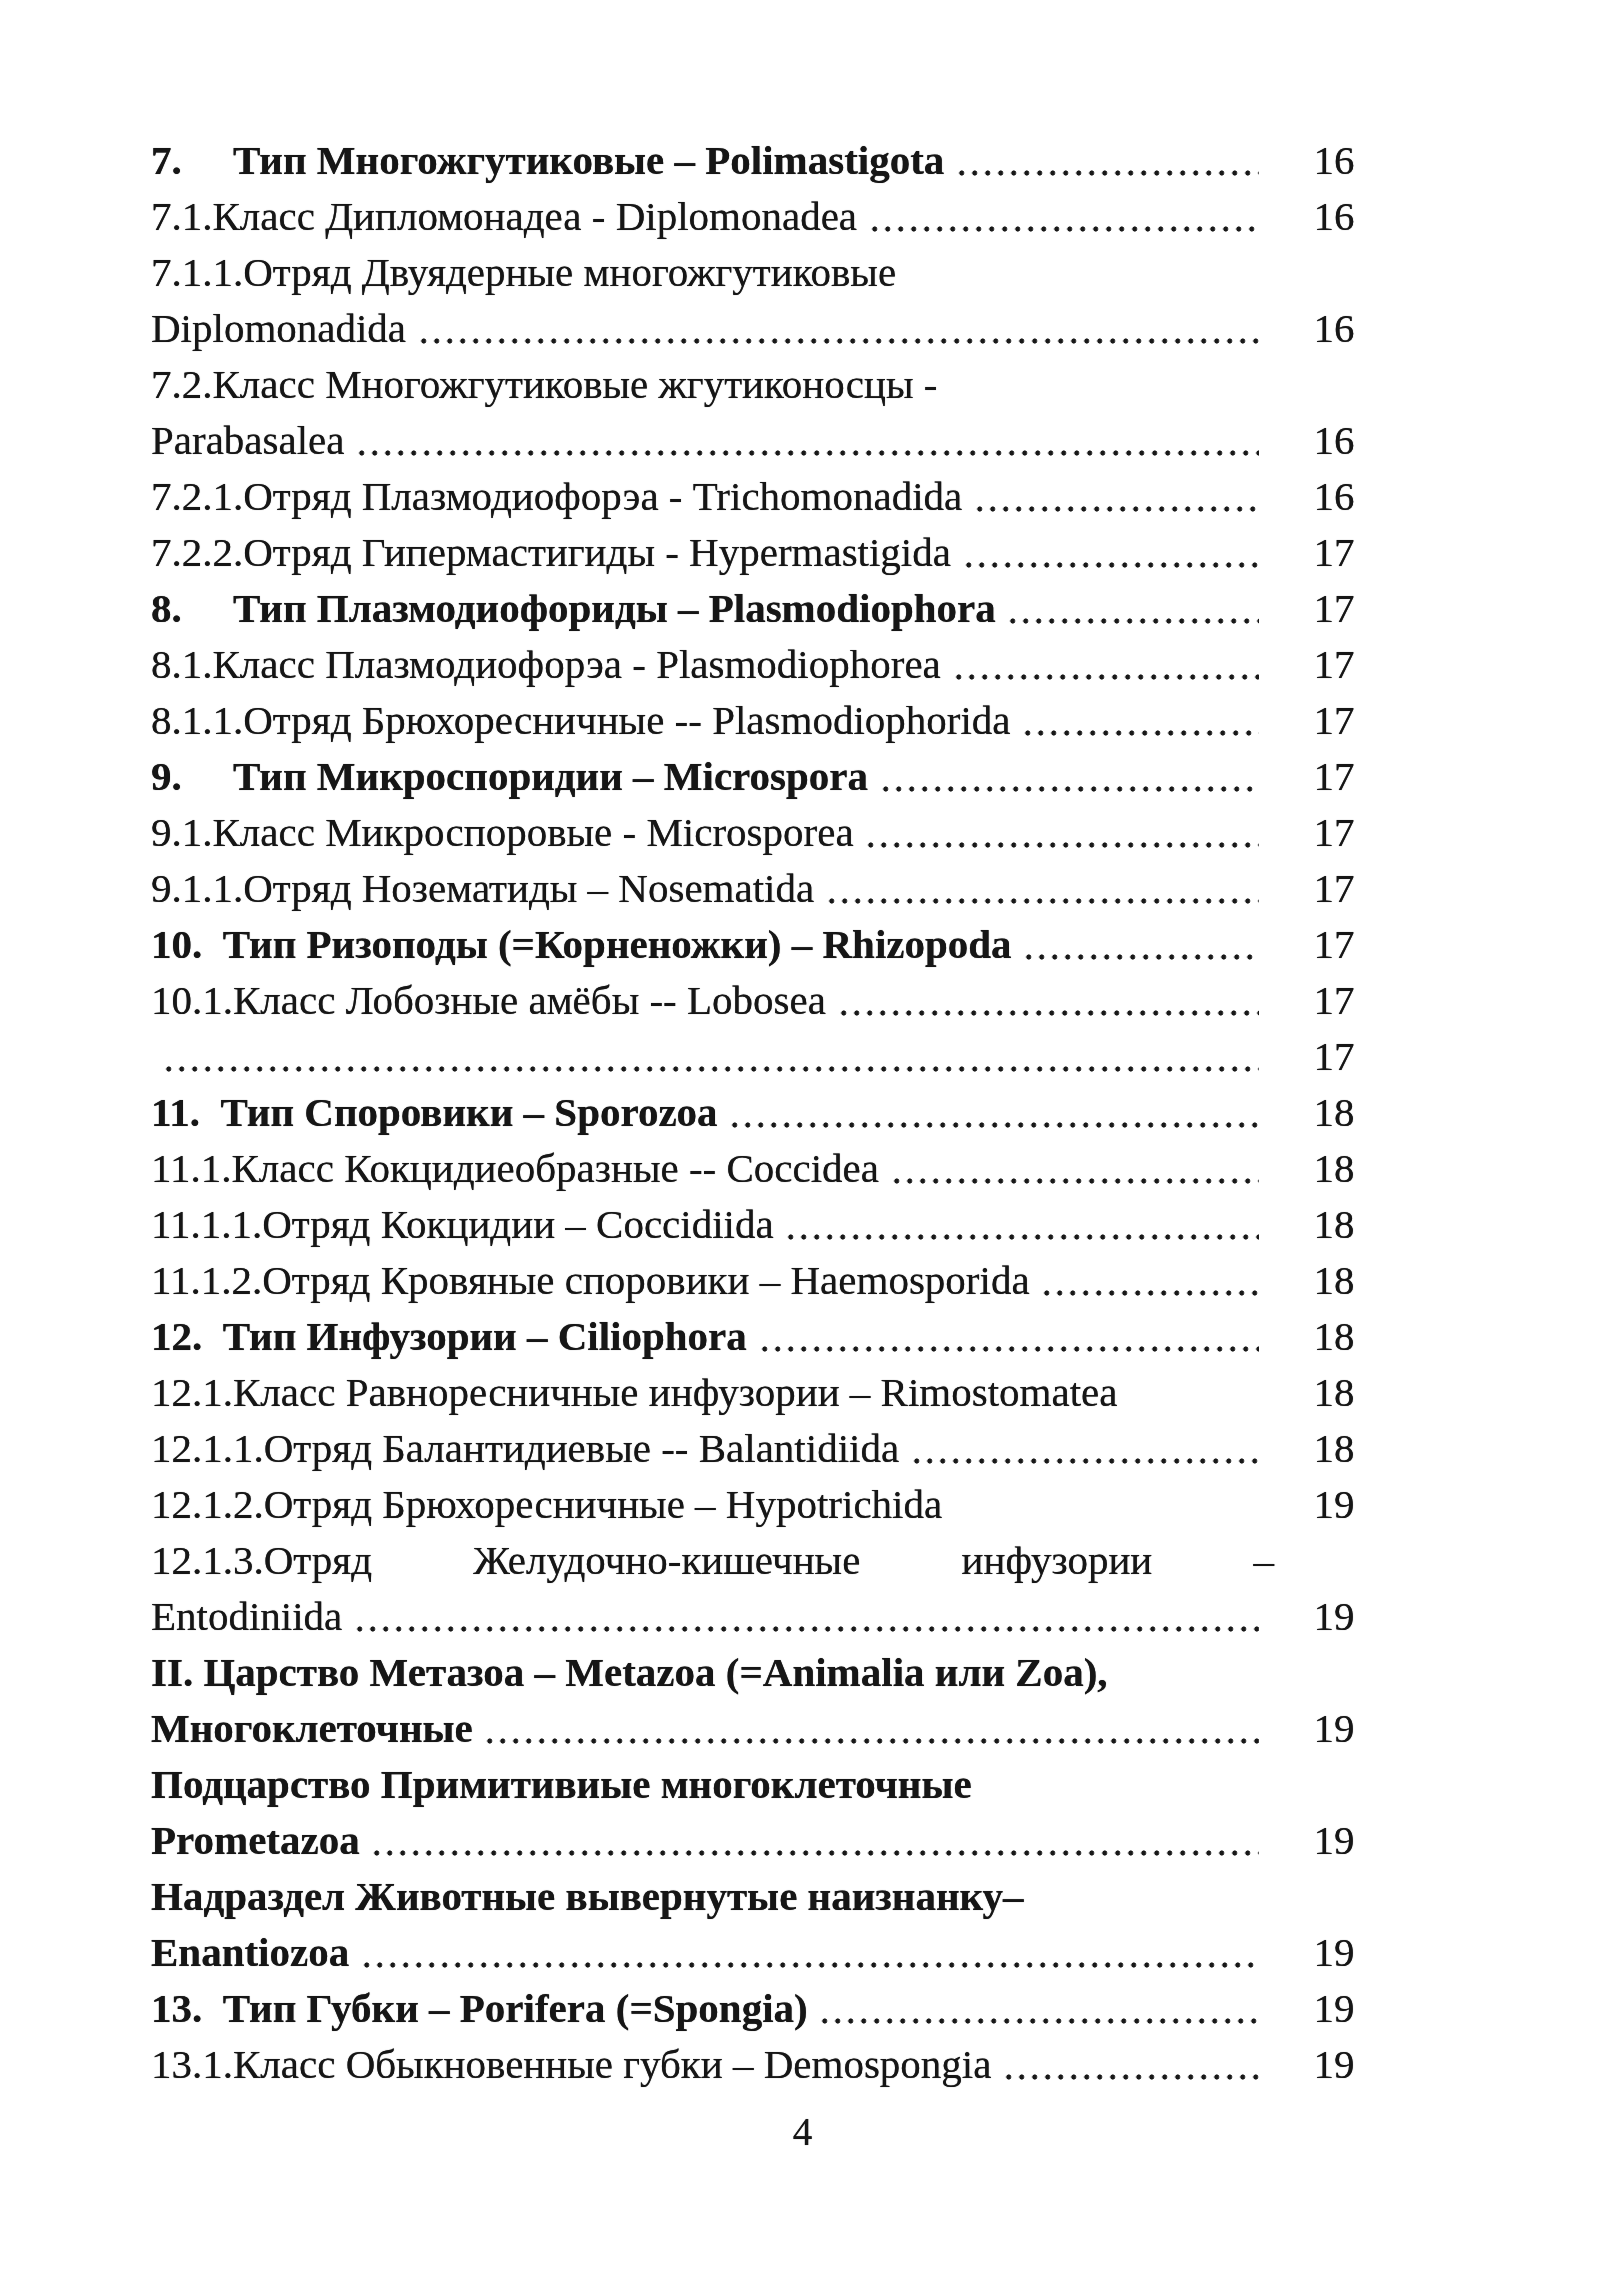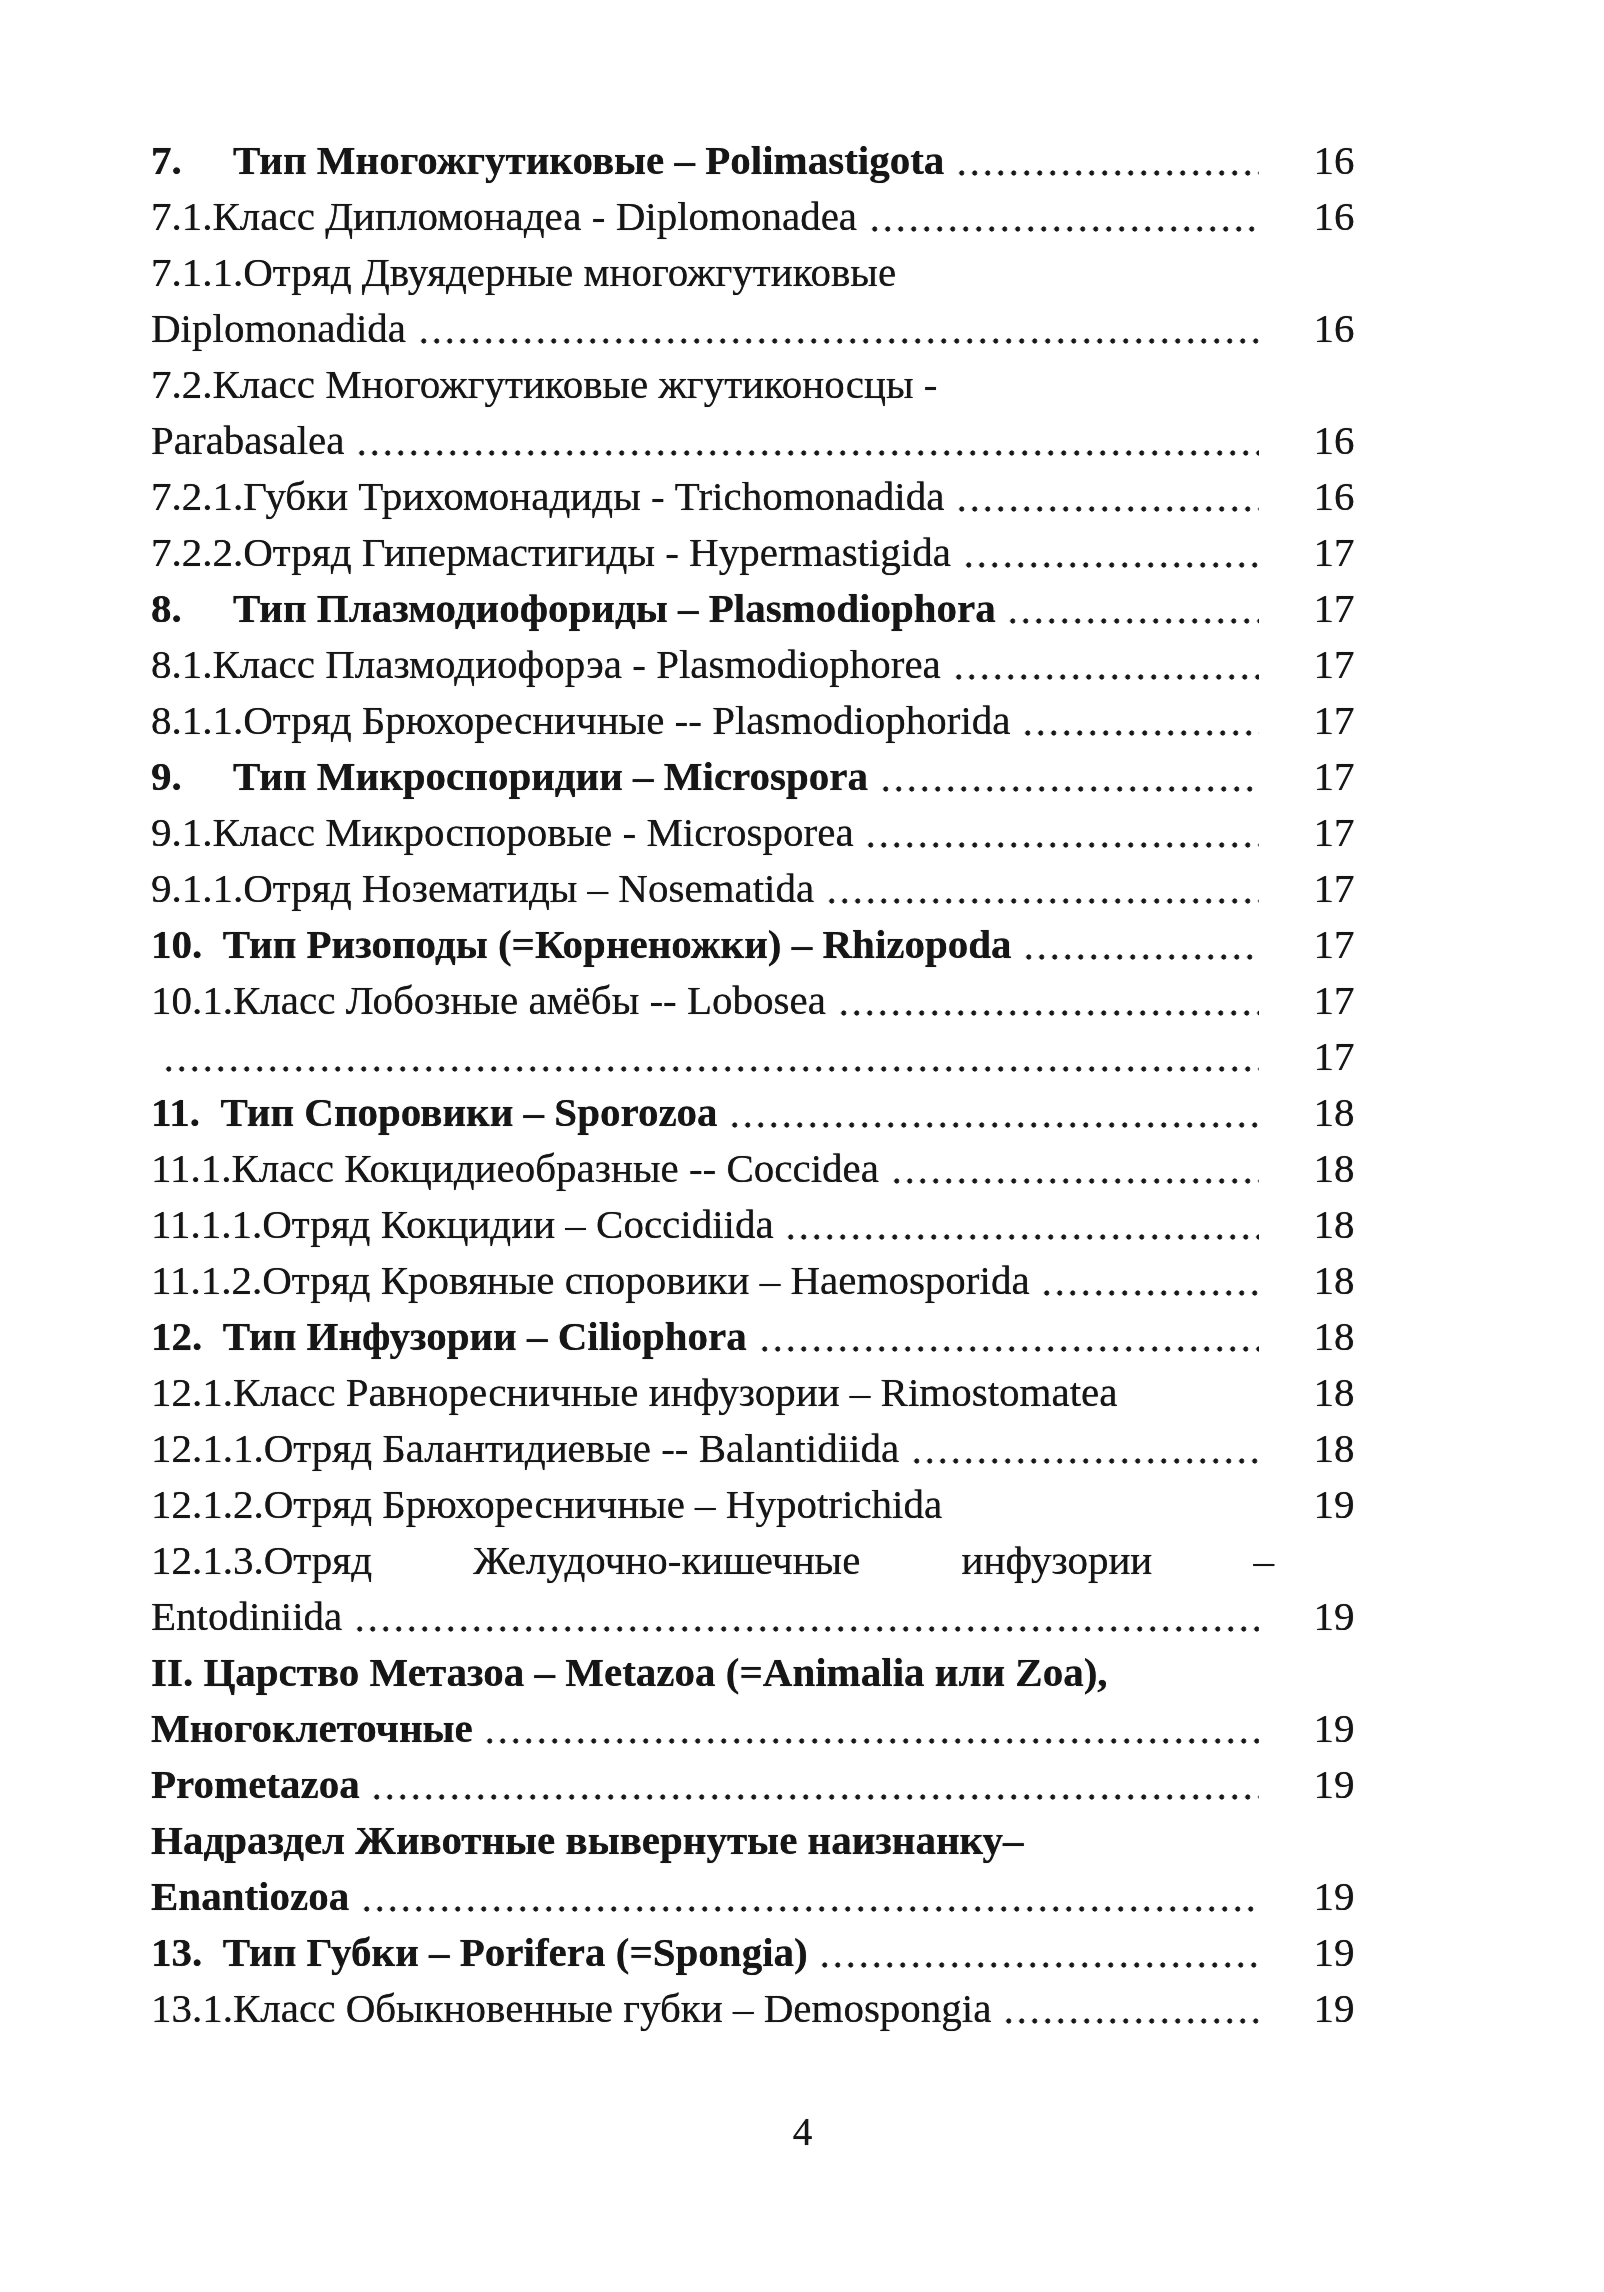--- a/index.html
+++ b/index.html
@@ -94,21 +94,21 @@
     <span class="txt">7.2.Класс Многожгутиковые жгутиконосцы -</span>
     <span class="leader"></span>
     <span class="pnum"></span>
   </div>
       <div class="row">
     <span class="txt">Parabasalea</span>
     <span class="leader"></span>
     <span class="pnum">16</span>
   </div>
       <div class="row">
-    <span class="txt">7.2.1.Губки Трихомонадиды - Trichomonadida</span>
+    <span class="txt">7.2.1.Отряд Плазмодиофорэа - Trichomonadida</span>
     <span class="leader"></span>
     <span class="pnum">16</span>
   </div>
       <div class="row">
     <span class="txt">7.2.2.Отряд Гипермастигиды - Hypermastigida</span>
     <span class="leader"></span>
     <span class="pnum">17</span>
   </div>
       <div class="row bold">
     <span class="txt">8.&nbsp;&nbsp;&nbsp;&nbsp;&nbsp;Тип Плазмодиофориды – Plasmodiophora</span>
@@ -206,20 +206,25 @@
   </div>
       <div class="row bold no-dots">
     <span class="txt">II. Царство Метазоа – Metazoa (=Animalia или Zoa),</span>
     <span class="leader"></span>
     <span class="pnum"></span>
   </div>
       <div class="row bold">
     <span class="txt">Многоклеточные</span>
     <span class="leader"></span>
     <span class="pnum">19</span>
+  </div>
+      <div class="row bold no-dots">
+    <span class="txt">Подцарство Примитивиые многоклеточные</span>
+    <span class="leader"></span>
+    <span class="pnum"></span>
   </div>
       <div class="row bold">
     <span class="txt">Prometazoa</span>
     <span class="leader"></span>
     <span class="pnum">19</span>
   </div>
       <div class="row bold no-dots">
     <span class="txt">Надраздел Животные вывернутые наизнанку–</span>
     <span class="leader"></span>
     <span class="pnum"></span>

